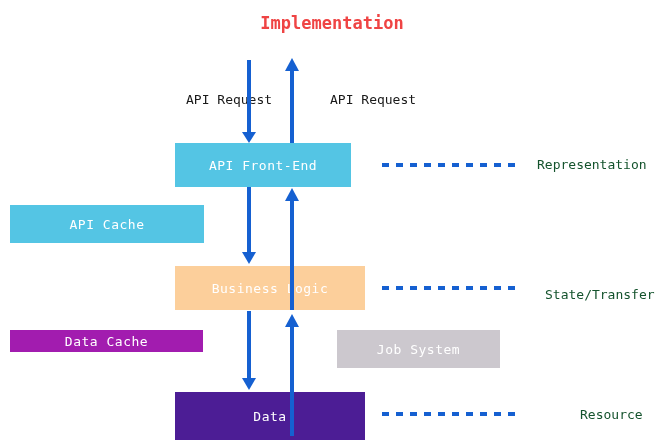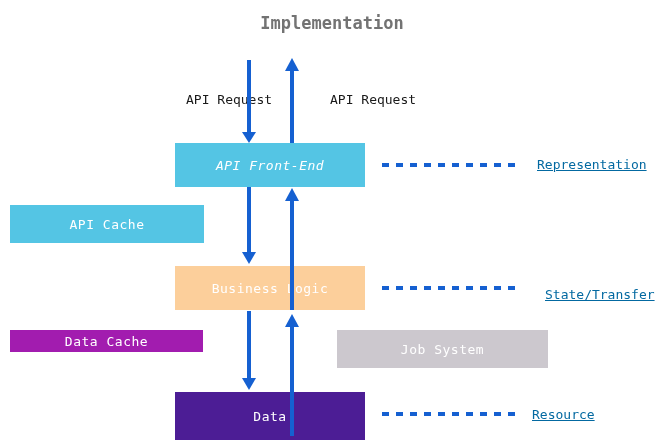--- a/index.html
+++ b/index.html
@@ -17,41 +17,40 @@
   }
   .title {
     position: absolute;
     left: 0;
     top: 13px;
     width: 664px;
     text-align: center;
     font-family: "DejaVu Sans Mono", "Liberation Mono", monospace;
     font-size: 17px;
     font-weight: bold;
-    color: #737373;
+    color: #ef4444;
     letter-spacing: 0px;
   }
   .box {
     position: absolute;
     display: flex;
     align-items: center;
     justify-content: center;
     color: #ffffff;
     font-family: "DejaVu Sans Mono", "Liberation Mono", monospace;
     font-size: 13px;
     letter-spacing: 0.5px;
     box-sizing: border-box;
   }
   .side-label {
     position: absolute;
     font-family: "DejaVu Sans Mono", "Liberation Mono", monospace;
     font-size: 13px;
-    color: #0369a1;
+    color: #14532d;
     white-space: nowrap;
-    text-decoration: underline;
   }
   .flow-label {
     position: absolute;
     font-family: "DejaVu Sans Mono", "Liberation Mono", monospace;
     font-size: 13px;
     color: #1a1a1a;
     white-space: nowrap;
     margin-left: 32px;
   }
   svg.overlay {
@@ -66,35 +65,35 @@
 </head>
 <body>
 
 <div id="canvas">
 
   <div class="title">Implementation</div>
 
   <div class="flow-label" style="left:154px; top:92px;">API Request</div>
   <div class="flow-label" style="left:298px; top:92px;">API Request</div>
 
-  <div class="box" style="left:175px; top:143px; width:190px; height:44px; background:#54C5E4;font-style:italic;">API Front-End</div>
+  <div class="box" style="left:175px; top:143px; width:176px; height:44px; background:#54C5E4;">API Front-End</div>
 
   <div class="box" style="left:10px; top:205px; width:194px; height:38px; background:#54C5E4;">API Cache</div>
 
   <div class="box" style="left:175px; top:266px; width:190px; height:44px; background:#FCCF9B;">Business Logic</div>
 
   <div class="box" style="left:10px; top:330px; width:193px; height:22px; background:#a21caf;">Data Cache</div>
 
-  <div class="box" style="left:337px; top:330px; width:211px; height:38px; background:#CCC8CE;">Job System</div>
+  <div class="box" style="left:337px; top:330px; width:163px; height:38px; background:#CCC8CE;">Job System</div>
 
   <div class="box" style="left:175px; top:392px; width:190px; height:48px; background:#4c1d95;">Data</div>
 
   <div class="side-label" style="left:537px; top:157px;">Representation</div>
   <div class="side-label" style="left:545px; top:287px;">State/Transfer</div>
-  <div class="side-label" style="left:532px; top:407px;">Resource</div>
+  <div class="side-label" style="left:580px; top:407px;">Resource</div>
 
   <svg class="overlay" viewBox="0 0 664 446" xmlns="http://www.w3.org/2000/svg">
     <defs>
       <marker id="arrowhead-down" markerWidth="9" markerHeight="9" refX="4.5" refY="8" orient="0">
         <polygon points="0,0 9,0 4.5,9" fill="#1560D1"></polygon>
       </marker>
       <marker id="arrowhead-up" markerWidth="9" markerHeight="9" refX="4.5" refY="1" orient="0">
         <polygon points="0,9 9,9 4.5,0" fill="#1560D1"></polygon>
       </marker>
     </defs>

